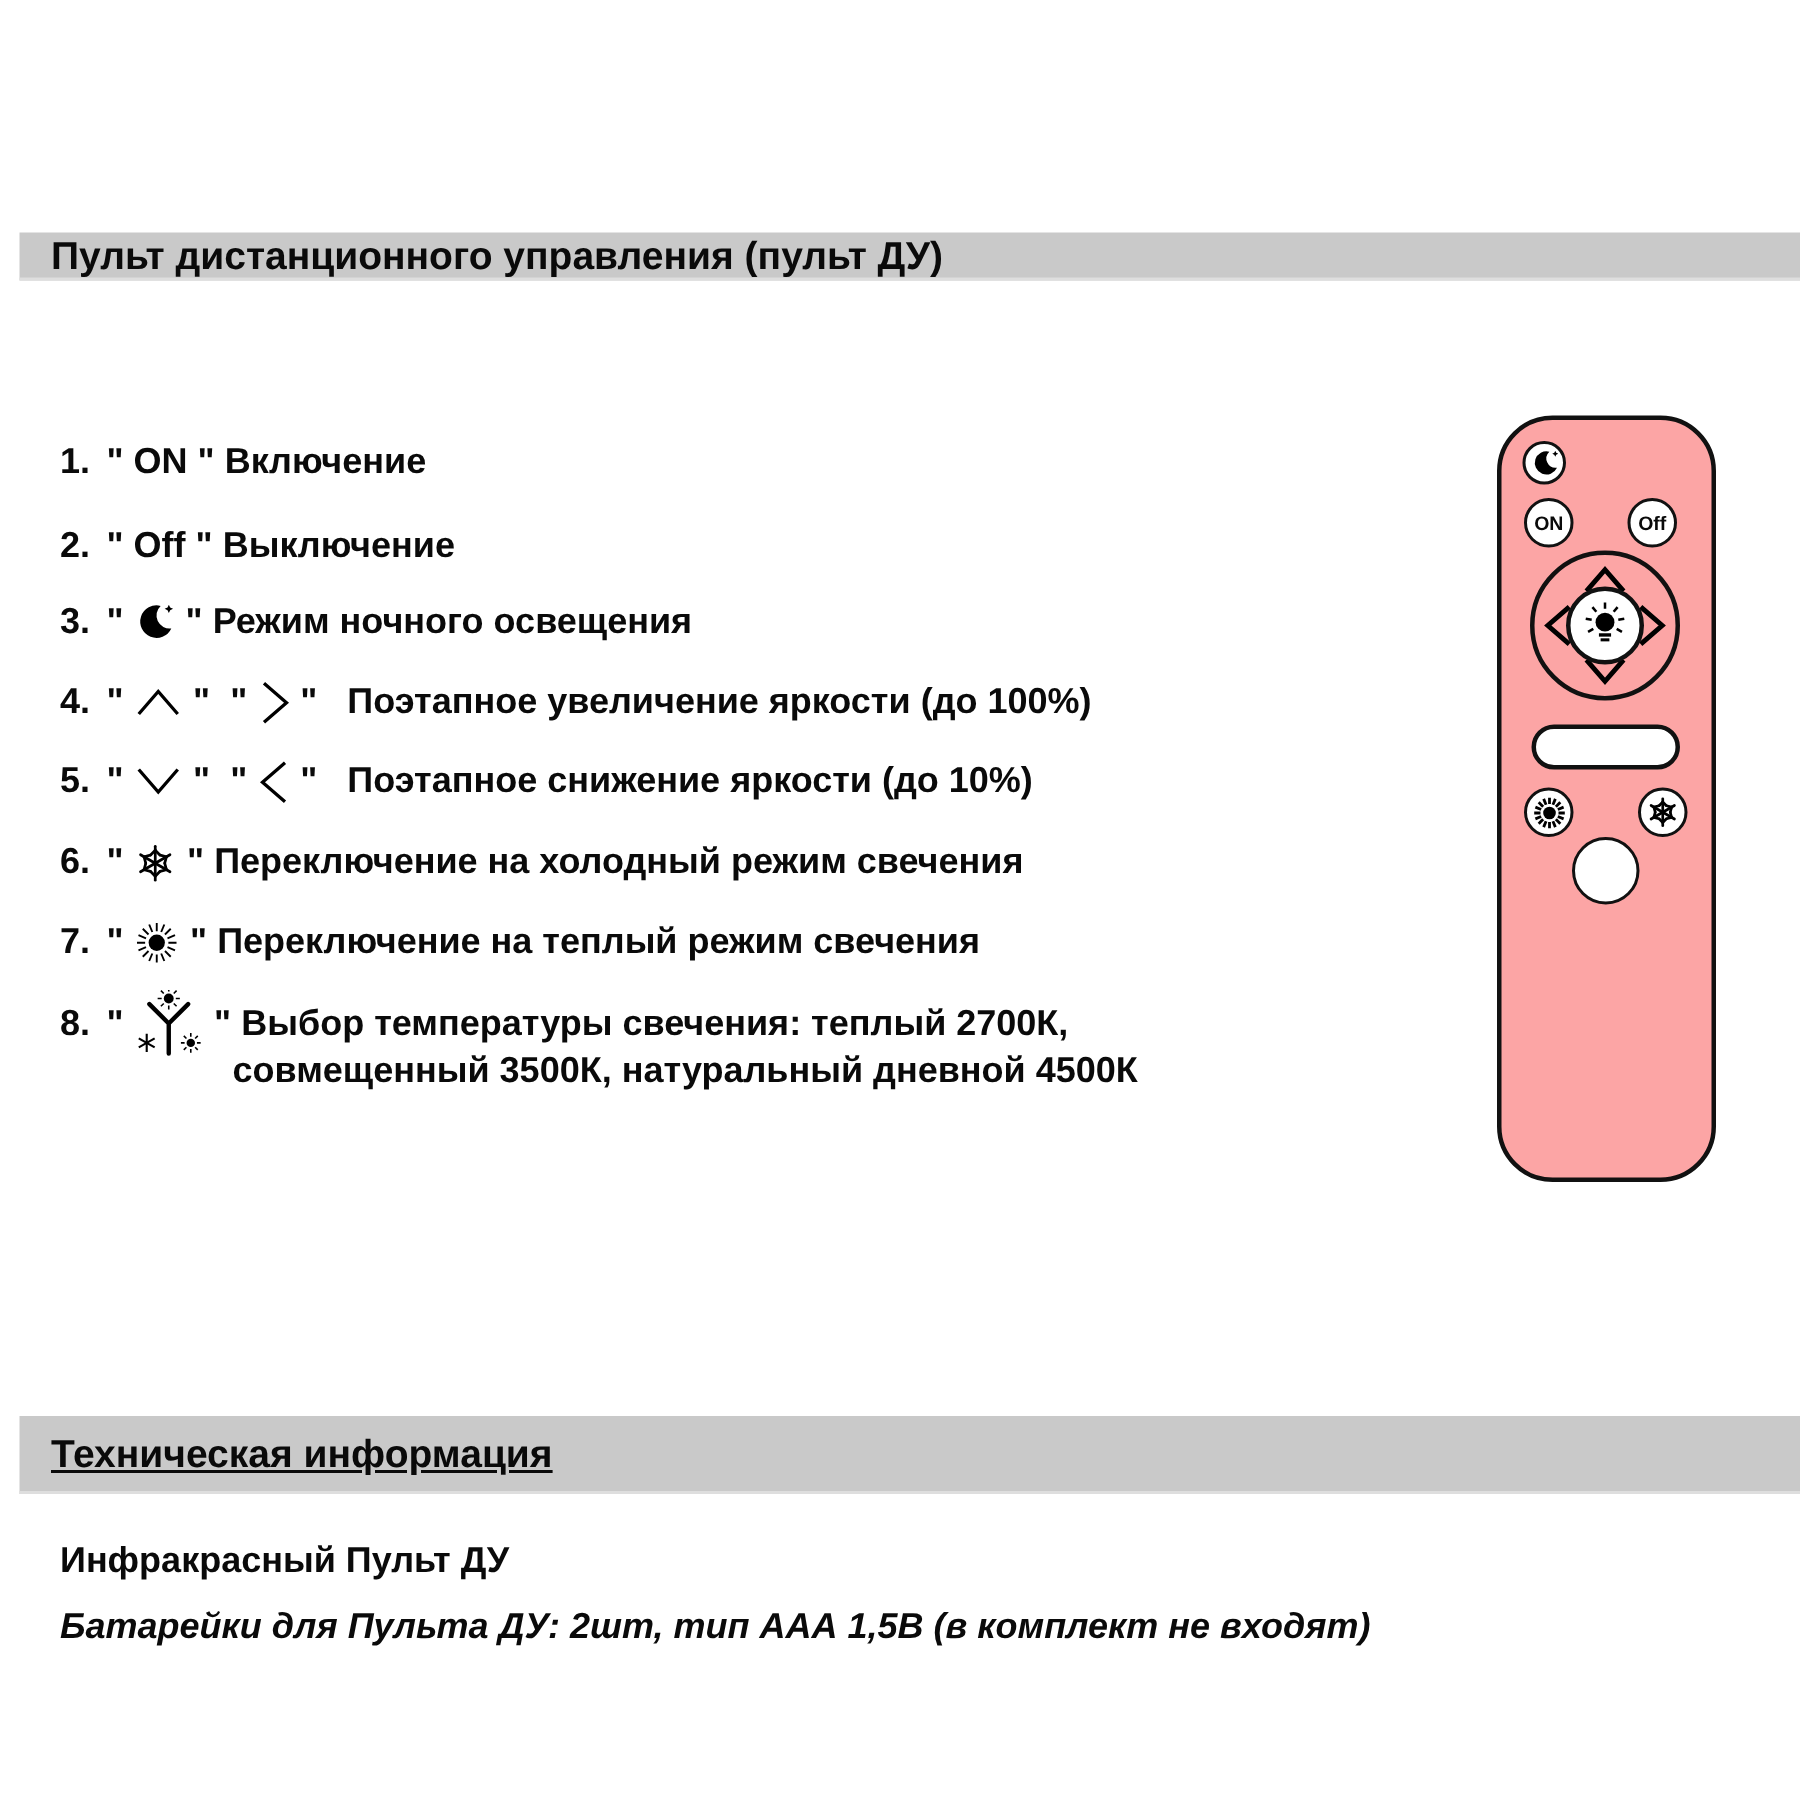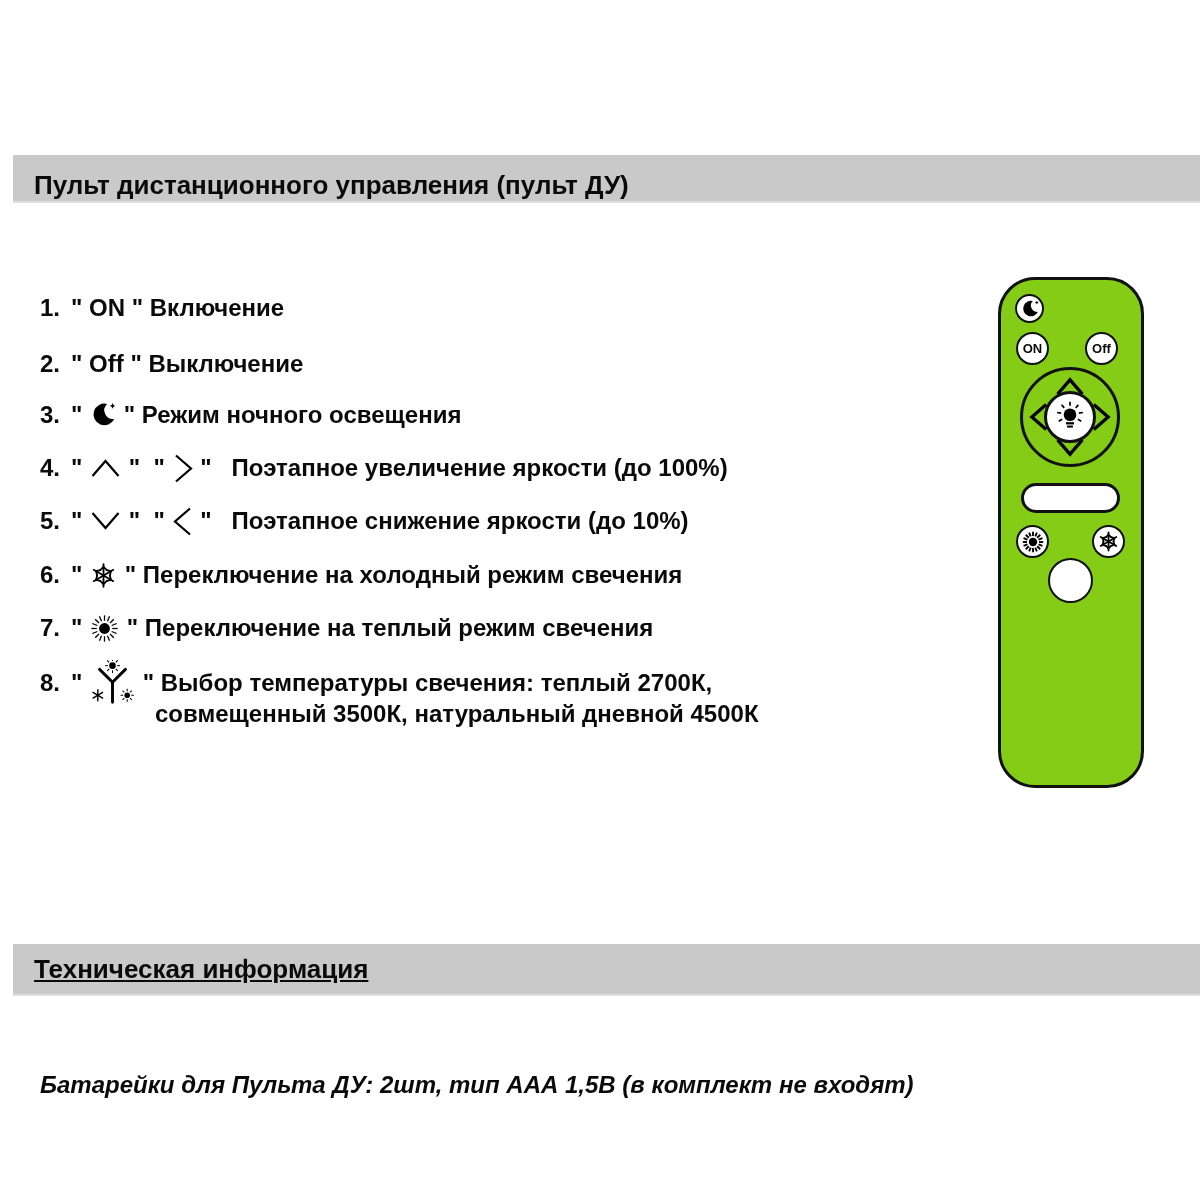--- a/index.html
+++ b/index.html
@@ -4,41 +4,41 @@
 <style>
   html,body{margin:0;padding:0;background:#fff;}
   .page{position:relative;width:1200px;height:1200px;background:#ffffff;overflow:hidden;
         font-family:"Liberation Sans",sans-serif;font-weight:700;color:#0a0a0a;}
 
   .title{position:absolute;top:68px;left:0;width:100%;text-align:center;
          font-size:35px;line-height:38px;}
 
   .bar{position:absolute;left:13px;right:0;background:#c9c9c9;display:flex;align-items:center;
        padding-left:21px;font-size:26px;border-bottom:2px solid #dedede;box-sizing:border-box;}
-  .bar1{top:155px;height:48px;align-items:flex-end;}
+  .bar1{top:155px;height:32px;}
   .bar2{top:944px;height:52px;text-decoration:underline;}
 
   .item{position:absolute;left:40px;height:34px;display:flex;align-items:center;font-size:24px;}
   .item .num{margin-right:11px;}
   .seg-text{white-space:pre;}
   .seg-icon{display:inline-flex;align-items:center;justify-content:center;}
   .seg-icon svg{display:block;}
   .ic-moon-star-icon svg{width:28px;height:28px;}
   .ic-chevron-up-icon svg,.ic-chevron-down-icon svg{width:33px;height:22px;}
   .ic-chevron-left-icon svg,.ic-chevron-right-icon svg{width:22px;height:33px;}
   .ic-snowflake-icon svg{width:29px;height:29px;}
   .ic-sun-icon svg{width:31px;height:31px;}
   .ic-temp-select-icon svg{width:47px;height:47px;}
   .line2{position:absolute;font-size:24px;height:34px;display:flex;align-items:center;}
 
   .tech-line{position:absolute;left:40px;font-size:24px;line-height:30px;}
 
   
   .remote{position:absolute;left:998px;top:277px;width:146px;height:511px;box-sizing:border-box;
-          border:3.5px solid #111;border-radius:37px;background:#84cc16;}
+          border:3.5px solid #111;border-radius:37px;background:#fca5a5;}
   .rc-btn{position:absolute;box-sizing:border-box;border:2.5px solid #111;border-radius:50%;
           display:flex;align-items:center;justify-content:center;background:#fff;}
   .rc-moon{left:14px;top:14px;width:29px;height:29px;}
   .rc-moon svg{width:20px;height:20px;}
   .rc-on{left:15px;top:52px;width:33px;height:33px;font-size:13px;}
   .rc-off{left:84px;top:52px;width:33px;height:33px;font-size:13px;}
   .rc-nav{position:absolute;left:19px;top:87px;width:100px;height:100px;box-sizing:border-box;
           border:3px solid #111;border-radius:50%;}
   .rc-nav .seg-icon{position:absolute;}
   .rc-nav .ch-up{left:30px;top:6px;}   .rc-nav .ch-up svg{width:34px;height:21px;}
@@ -321,15 +321,16 @@
           </svg>
         </span>
     </div>
     <div class="rc-btn rc-extra"></div>
   </div>
 
   <div class="bar bar2">
     <span>Техническая информация</span>
   </div>
 
+  <div class="tech-line" style="top:1026px;">Инфракрасный Пульт ДУ</div>
   <div class="tech-line" style="top:1070px;font-style:italic;">Батарейки для Пульта ДУ: 2шт, тип ААА 1,5В (в комплект не входят)</div>
 
 </div>
 
 </body></html>

